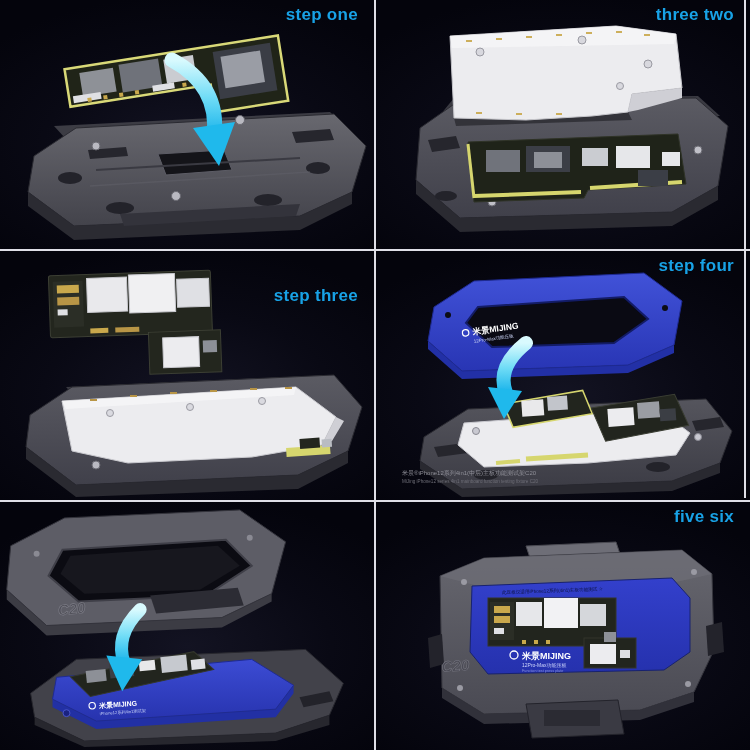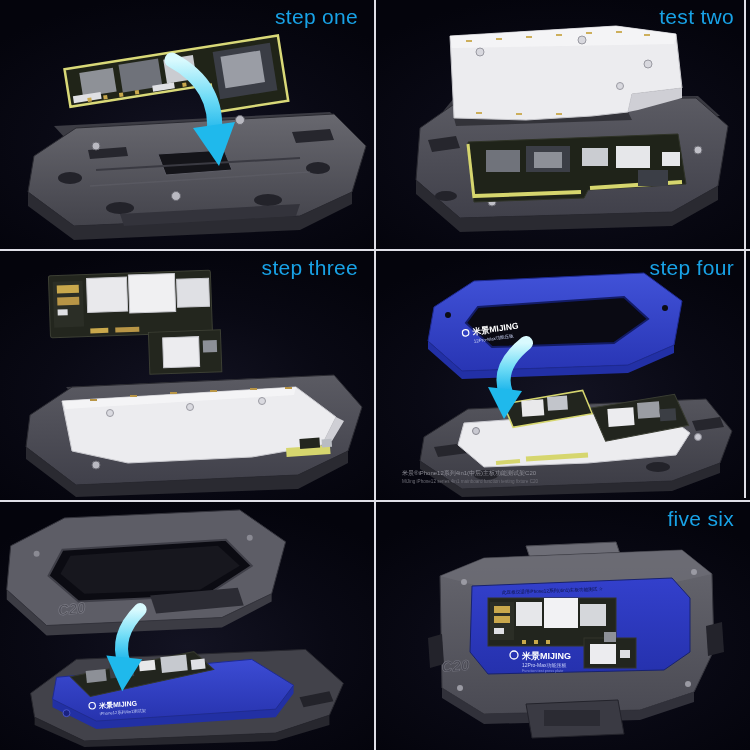--- a/index.html
+++ b/index.html
@@ -5,21 +5,21 @@
   html,body{margin:0;padding:0;background:#04040a;}
   #stage{position:relative;width:750px;height:750px;overflow:hidden;
          font-family:"Liberation Sans",sans-serif;}
   #grid{display:grid;width:750px;height:750px;
         grid-template-columns:374px 374px;
         grid-template-rows:249px 249px 248px;
         gap:2px;}
   .cell{position:relative;overflow:hidden;
         background:radial-gradient(ellipse 70% 60% at 50% 58%, #131322 0%, #090914 55%, #04040c 100%);}
   .step-label{position:absolute;top:5px;right:16px;z-index:5;
-        font-size:21px;font-weight:400;letter-spacing:.3px;}
+        font-size:17px;font-weight:700;letter-spacing:.3px;}
   .art{position:absolute;left:0;top:0;width:100%;height:100%;display:block;}
   #edge-right{position:absolute;top:0;width:2px;height:498px;z-index:6;}
   text{font-family:"Liberation Sans","DejaVu Sans",sans-serif;}
 </style>
 </head>
 <body>
 
 <div id="stage">
 <div id="grid" style="background: rgb(223, 223, 231);">
 
@@ -75,21 +75,21 @@
       </g>
 
       <g>
         <path d="M172,60 Q220,86 214,136" stroke="url(#p1a)" stroke-width="15" stroke-linecap="round" fill="none"></path>
         <polygon points="193,128 235,122 219,166" fill="#1fb9ec"></polygon>
       </g>
     </svg>
   </div>
 
   <div class="cell">
-    <div class="step-label" style="color: rgb(24, 162, 230);">test two</div>
+    <div class="step-label" style="color: rgb(24, 162, 230);">three two</div>
     <svg class="art" viewBox="0 0 374 249">
       <defs>
         <linearGradient id="p2m" x1="0" y1="0" x2="0" y2="1">
           <stop offset="0" stop-color="#5b5b63"></stop>
               <stop offset="1" stop-color="#40404a"></stop>
         </linearGradient>
       </defs>
       <g>
         <polygon points="78,98 322,96 344,116 60,120" fill="#3a3a42"></polygon>
         <polygon points="44,128 84,100 320,98 352,126 342,186 296,212 84,218 40,180" fill="url(#p2m)" stroke="#2a2a31"></polygon>
@@ -131,21 +131,21 @@
         </g>
         <circle cx="104" cy="52" r="4" fill="#d8d8de" stroke="#9a9aa2"></circle>
         <circle cx="206" cy="40" r="4" fill="#d8d8de" stroke="#9a9aa2"></circle>
         <circle cx="272" cy="64" r="4" fill="#d8d8de" stroke="#9a9aa2"></circle>
         <circle cx="244" cy="86" r="3.5" fill="#d8d8de" stroke="#9a9aa2"></circle>
       </g>
     </svg>
   </div>
 
   <div class="cell">
-    <div class="step-label" style="color: rgb(24, 162, 230);">step three</div>
+    <div class="step-label" style="color: rgb(24, 162, 230); margin-top: 30px;">step three</div>
     <svg class="art" viewBox="0 0 374 249">
       <defs>
         <linearGradient id="p3m" x1="0" y1="0" x2="0" y2="1">
           <stop offset="0" stop-color="#5b5b63"></stop>
               <stop offset="1" stop-color="#40404a"></stop>
         </linearGradient>
       </defs>
       <g transform="rotate(-2 130 70)">
         <rect x="50" y="22" width="162" height="62" rx="2" fill="#23261e" stroke="#3c3f34"></rect>
         <rect x="148" y="82" width="72" height="42" fill="#23261e" stroke="#3c3f34"></rect>

